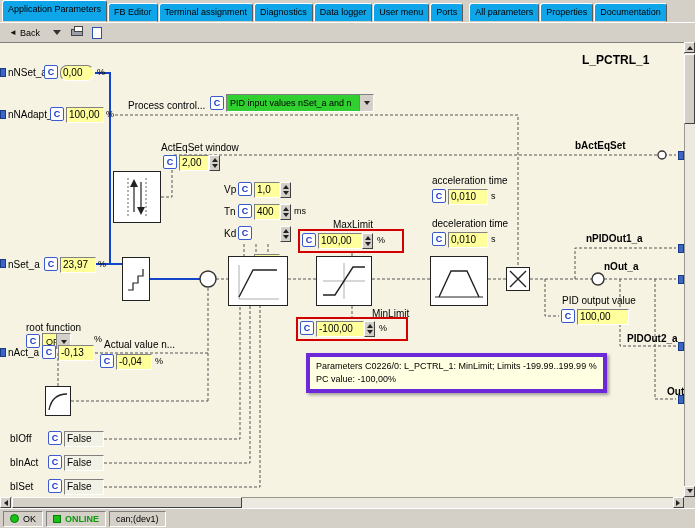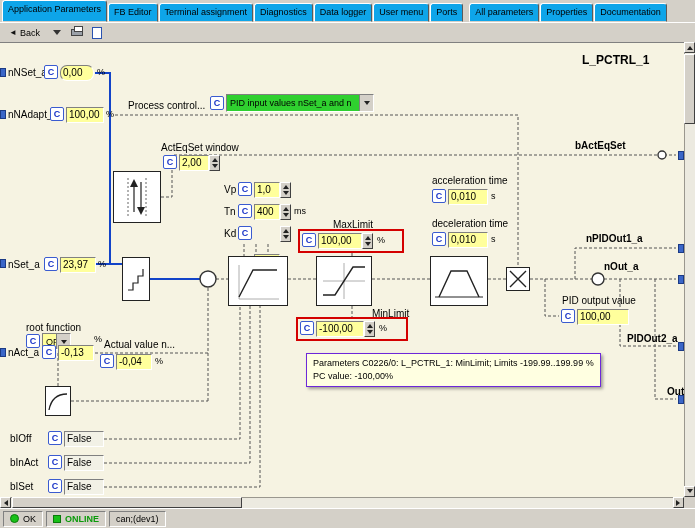--- a/index.html
+++ b/index.html
@@ -44,21 +44,21 @@
   .spin .dn{border-top:4px solid #222;}
   .combo{position:absolute;height:18px;display:flex;border:1px solid;border-color:#808080 #fff #fff #808080;background:#fff;}
   .combo .txt{flex:1;font-size:9px;line-height:16px;padding:0 3px;white-space:nowrap;overflow:hidden;}
   .combo.green .txt{background:#2FD02F;}
   .combo.yellow .txt{background:#FFFF9C;}
   .dd{width:14px;background:#D4D0C8;border-left:1px solid #808080;display:flex;align-items:center;justify-content:center;}
   .dd i{width:0;height:0;border:3px solid transparent;border-top:4px solid #222;margin-top:3px;}
   .block{position:absolute;background:#fff;border:1px solid #222;}
   .port{position:absolute;width:6px;height:9px;background:#3A66C8;border:1px solid #1b3a85;}
   .redbox{position:absolute;border:2px solid #D40000;}
-  .tooltip{position:absolute;left:306px;top:310px;background:#FFFFE1;border:1px solid #6d28d9;box-shadow:2px 2px 3px rgba(0,0,0,.35);font-size:9px;line-height:13px;padding:3px 6px;white-space:nowrap;z-index:8;}
+  .tooltip{position:absolute;left:306px;top:310px;background:#FFFFE1;border:4px solid #6d28d9;box-shadow:2px 2px 3px rgba(0,0,0,.35);font-size:9px;line-height:13px;padding:3px 6px;white-space:nowrap;z-index:8;}
 
   
   .vscroll{position:absolute;left:684px;top:42px;width:11px;height:455px;background:#ECEAE0;border-left:1px solid #9a978e;}
   .hscroll{position:absolute;left:0;top:497px;width:684px;height:11px;background:#ECEAE0;border-top:1px solid #9a978e;}
   .corner{position:absolute;left:684px;top:497px;width:11px;height:11px;background:#D4D0C8;}
   .sbtn{position:absolute;width:11px;height:11px;background:#D4D0C8;border:1px solid;border-color:#fff #404040 #404040 #fff;display:flex;align-items:center;justify-content:center;}
   .sbtn i{width:0;height:0;border:3px solid transparent;}
   .sbtn .t-up{border-bottom:4px solid #222;margin-top:-2px;}
   .sbtn .t-dn{border-top:4px solid #222;margin-top:2px;}
   .sbtn .t-lf{border-right:4px solid #222;margin-left:-2px;}

